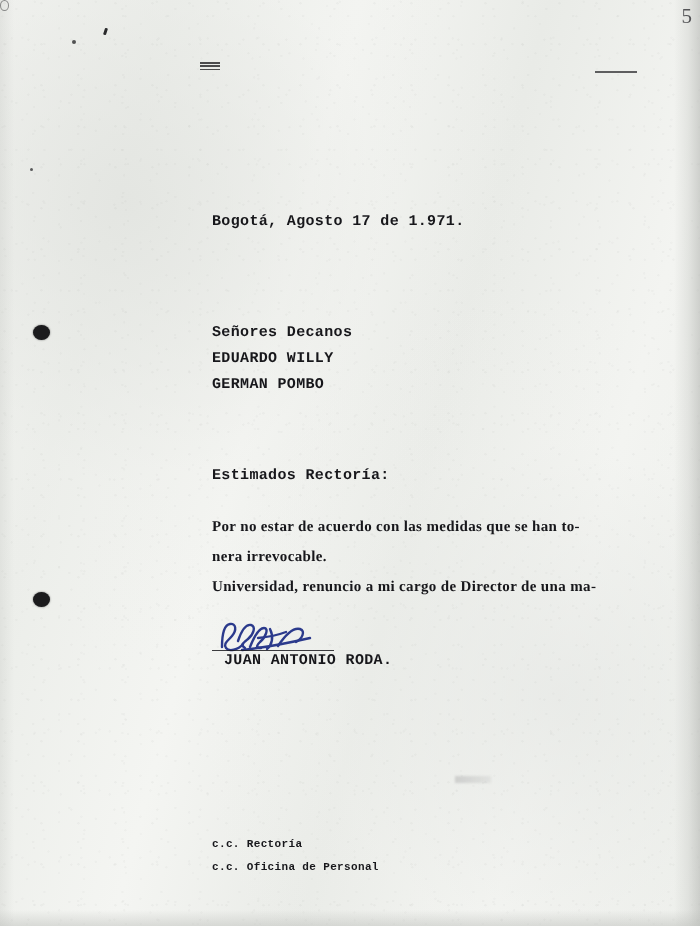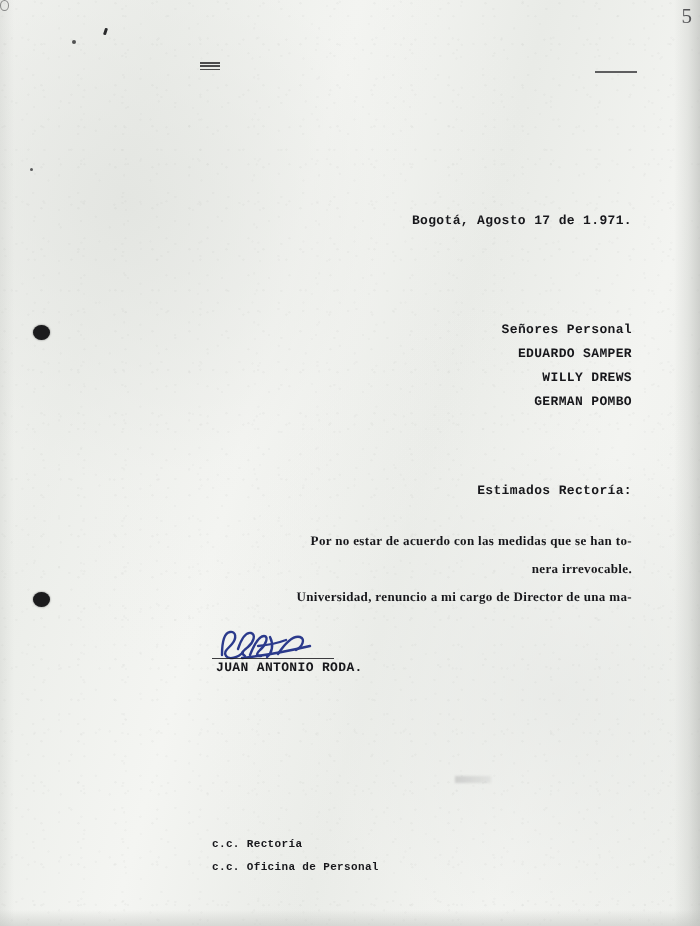--- a/index.html
+++ b/index.html
@@ -134,26 +134,25 @@
   }
 
   
   #letter {
     position: absolute;
     left: 212px;
     top: 214px;
     width: 420px;
     color: #17171b;
     font-family: "Liberation Mono", monospace;
-    font-size: 13px;
+    font-size: 15px;
     font-weight: 700;
     line-height: 1;
     letter-spacing: .35px;
     text-rendering: geometricPrecision;
-    text-align: right;
   }
   #letter .line { white-space: pre; }
 
   #date-line { margin-bottom: 0; }
 
   #addressee-block { margin-top: 96px; }
   #addressee-block .line { margin-bottom: 11px; }
   #addressee-block .line:last-child { margin-bottom: 0; }
 
   #salutation { margin-top: 76px; }
@@ -169,21 +168,21 @@
   }
   #signature-ink {
     position: absolute;
     left: 0px;
     top: -10px;
     width: 120px;
     height: 40px;
   }
   #signer-name {
     position: absolute;
-    left: 4px;
+    left: 12px;
     top: 26px;
     white-space: pre;
   }
   #signer-strike {
     position: absolute;
     left: 0px;
     top: 23px;
     width: 122px;
     height: 1px;
     background: #1b1b20;
@@ -225,23 +224,22 @@
   <div id="mark-dash-right"></div>
   <div id="mark-faint-blob"></div>
 
   <div id="mark-corner-number">5</div>
 
   <div id="letter">
 
     <div class="line" id="date-line">Bogotá, Agosto 17 de 1.971.</div>
 
     <div id="addressee-block">
-      <div class="line">Señores Personal</div>
-      <div class="line">EDUARDO SAMPER</div>
-      <div class="line">WILLY DREWS</div>
+      <div class="line">Señores Decanos</div>
+      <div class="line">EDUARDO WILLY</div>
       <div class="line">GERMAN POMBO</div>
     </div>
 
     <div class="line" id="salutation">Estimados Rectoría:</div>
 
     <div id="body-block">
       <div class="line">Por no estar de acuerdo con las medidas que se han to-</div>
       <div class="line">nera irrevocable.</div>
       <div class="line">Universidad, renuncio a mi cargo de Director de una ma-</div>
     </div>

